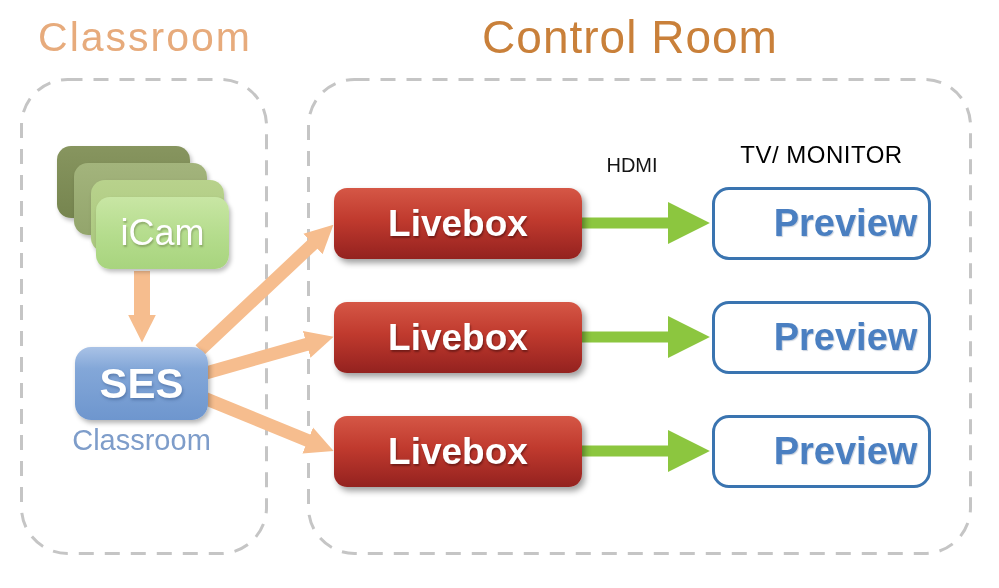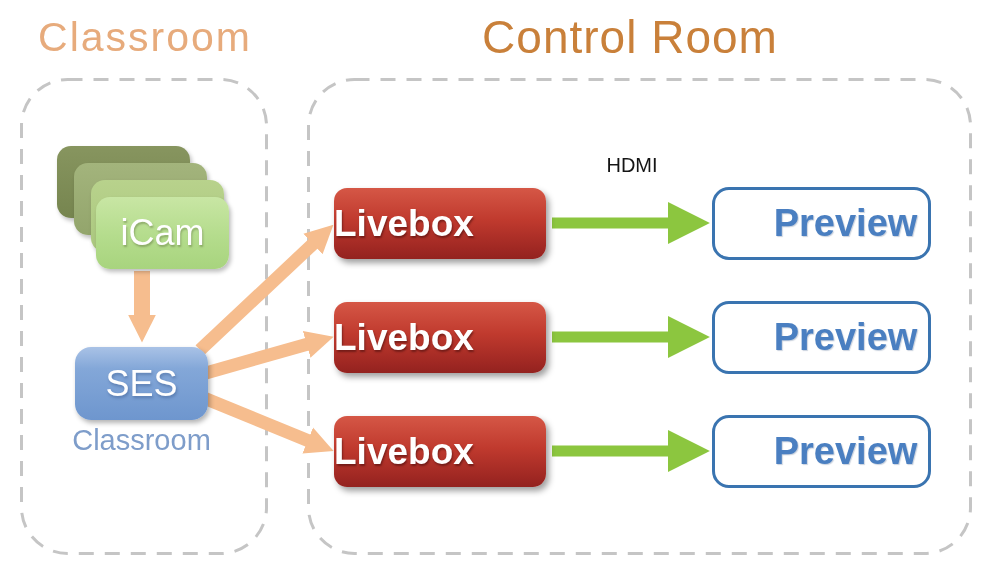--- a/index.html
+++ b/index.html
@@ -35,35 +35,35 @@
   }
 
   
   .ses-box {
     left:75px; top:347px; width:133px; height:73px; border-radius:16px;
     background:linear-gradient(180deg,#a9c2e6 0%,#83a7d8 30%,#6e96ce 100%);
     box-shadow:2px 3px 5px rgba(0,0,0,0.3);
     display:flex; align-items:center; justify-content:center;
   }
   .ses-label {
-    color:#ffffff; font-size:36px; font-weight:400;
+    color:#ffffff; font-size:42px; font-weight:700;
     text-shadow:1px 2px 3px rgba(40,70,120,0.4);
     text-align:right;
   }
   .ses-sublabel {
     left:55px; top:424px; width:173px; text-align:center;
     font-size:29px; color:#7e9dca;
   }
 
   
   .livebox {
-    position:absolute; left:334px; width:212px; height:71px; border-radius:13px;
+    position:absolute; left:334px; width:248px; height:71px; border-radius:13px;
     background:linear-gradient(180deg,#d55746 0%,#c03a2e 45%,#a02823 85%,#93221f 100%);
     box-shadow:3px 4px 6px rgba(0,0,0,0.38);
-    display:flex; align-items:center; 
+    display:flex; align-items:center; justify-content:center;
   }
   .livebox-label {
     color:#ffffff; font-size:37px; font-weight:700;
     text-shadow:1px 2px 2px rgba(60,10,10,0.5);
   }
   .livebox-r1 { top:188px; } .livebox-r2 { top:302px; } .livebox-r3 { top:416px; }
 
   
   .preview {
     position:absolute; left:712px; width:219px; height:73px; border-radius:17px;
@@ -120,20 +120,21 @@
   <div class="icam-card icam-4">
     <span class="icam-label">iCam</span>
   </div>
 
   <div class="abs ses-box">
     <span class="ses-label">SES</span>
   </div>
   <div class="abs ses-sublabel">Classroom</div>
 
   <div class="abs hdmi-label">HDMI</div>
+  <div class="abs tv-label">TV/ MONITOR</div>
 
   <div class="livebox livebox-r1">
     <span class="livebox-label">Livebox</span>
   </div>
   <div class="preview preview-r1">
     <span class="preview-label">Preview</span>
   </div>
 
   <div class="livebox livebox-r2">
     <span class="livebox-label">Livebox</span>

